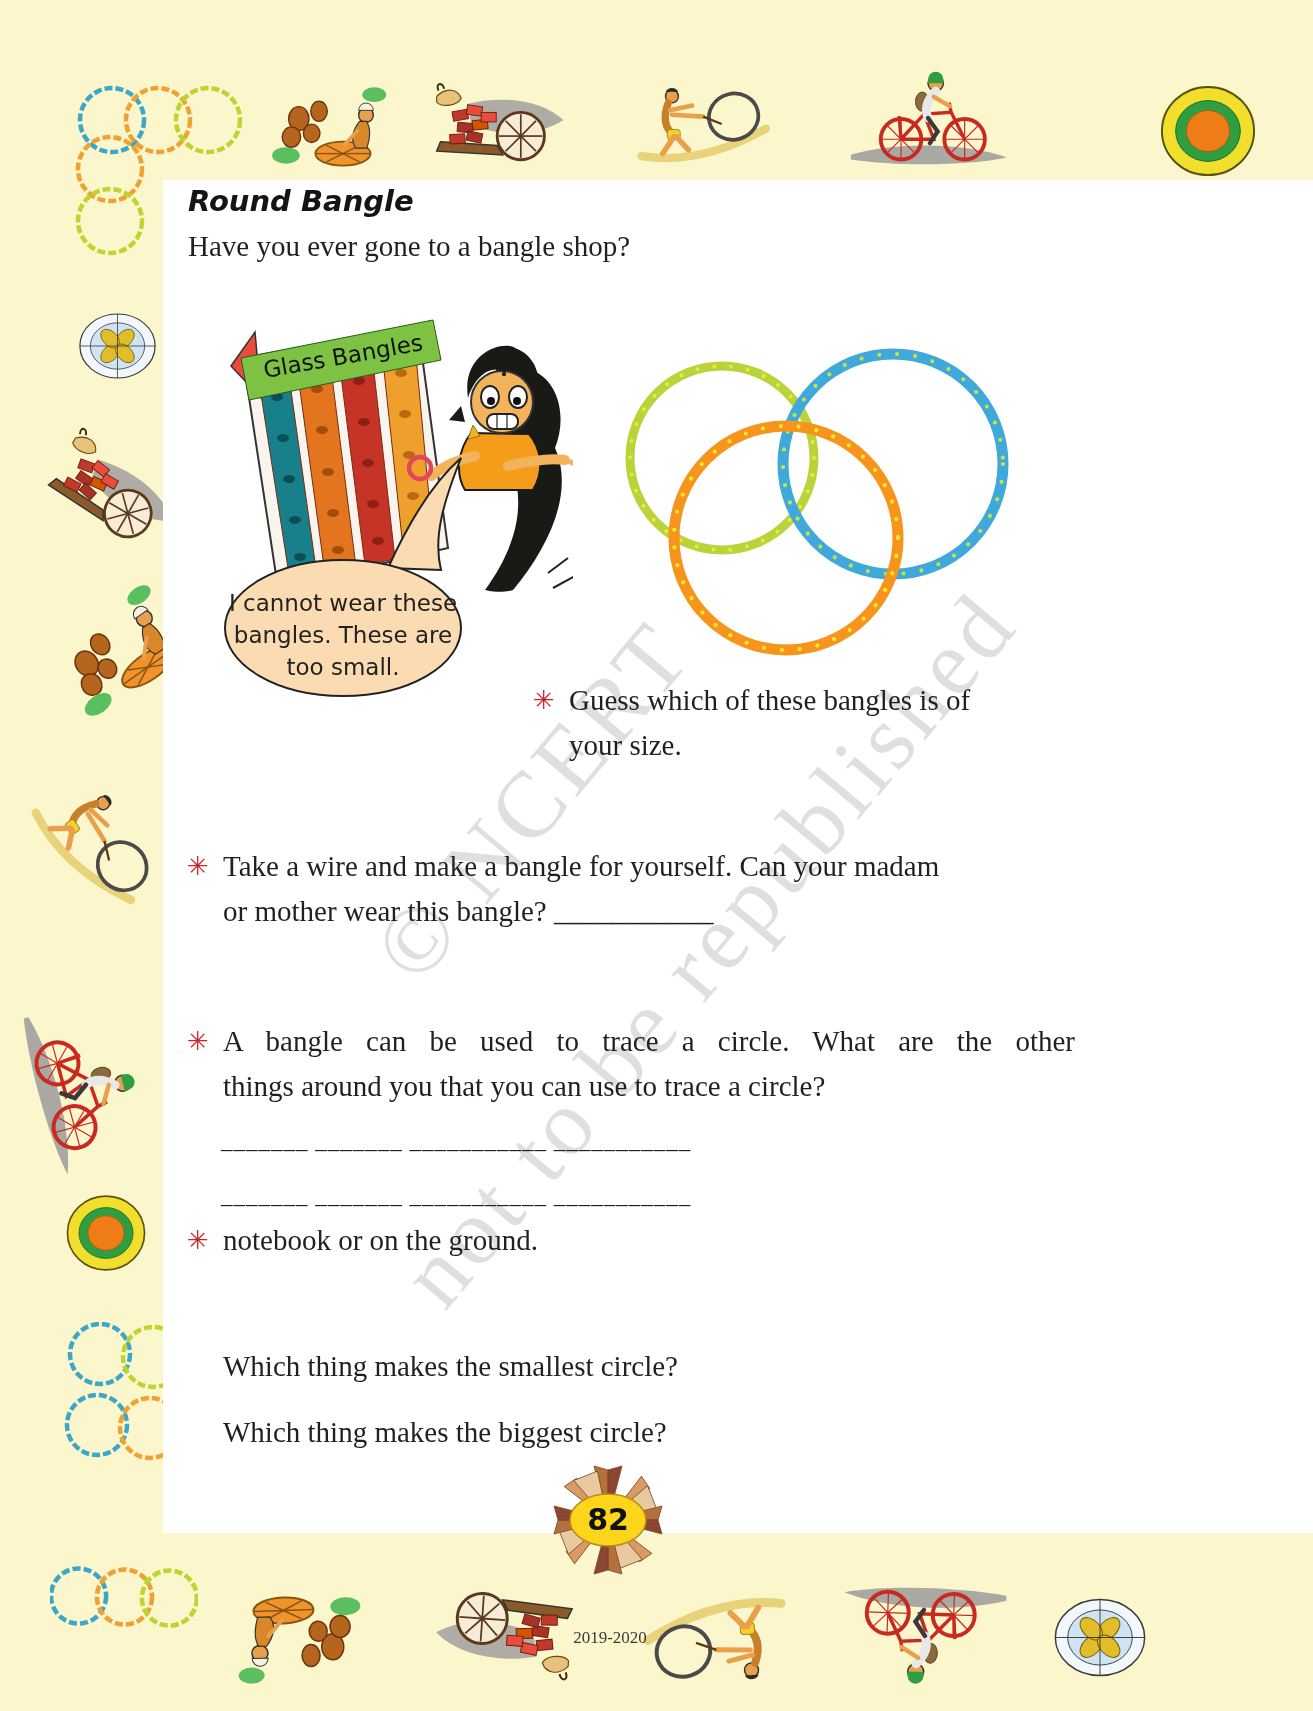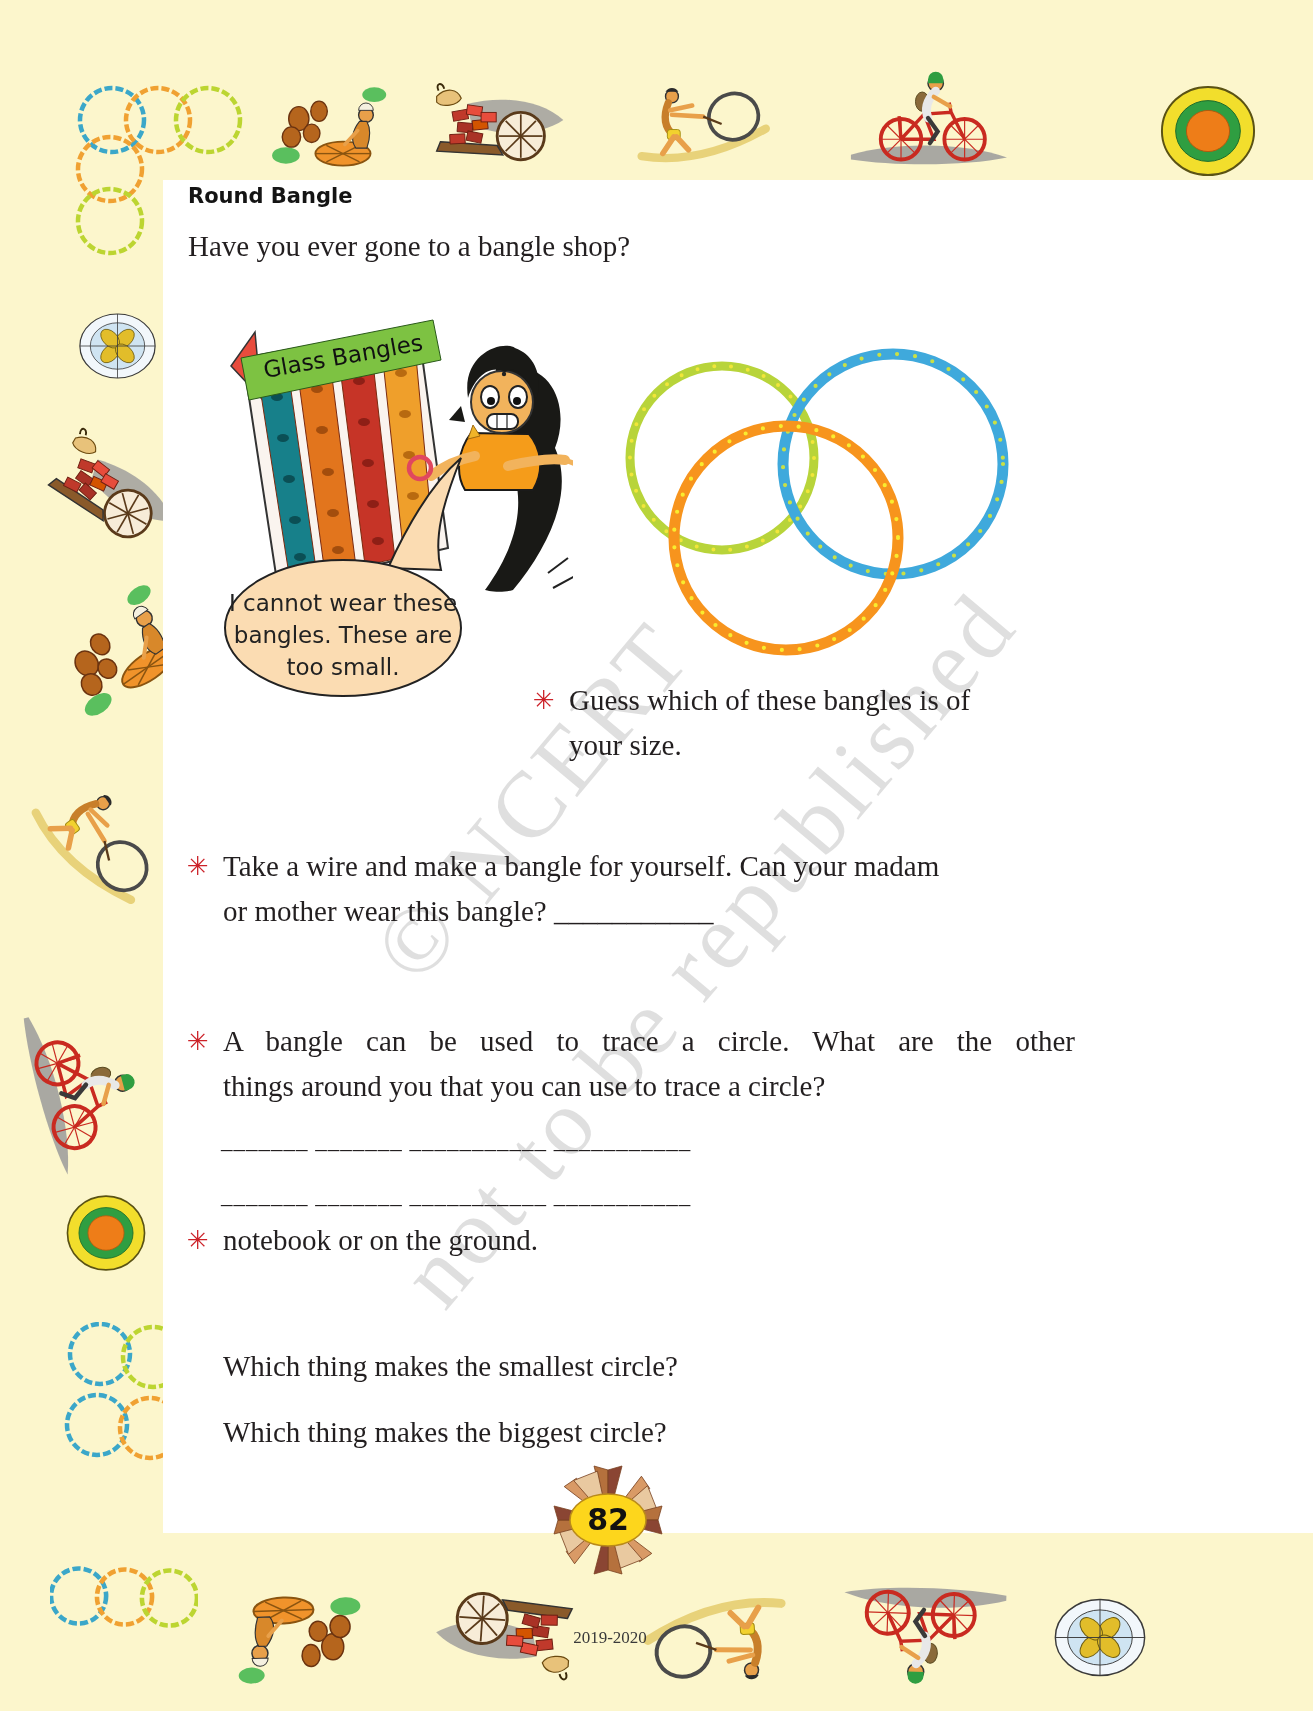--- a/index.html
+++ b/index.html
@@ -2,21 +2,21 @@
 <html><head>
 <meta charset="utf-8">
 <style>
   html,body{margin:0;padding:0;background:#e8e4d4;}
   .page{position:relative;width:1313px;height:1711px;background:#fcf6cc;overflow:hidden;
         font-family:"Liberation Serif",serif;color:#231f20;}
   .panel{position:absolute;left:163px;top:180px;width:1150px;height:1353px;background:#ffffff;}
   .deco{position:absolute;}
   .abs{position:absolute;}
   .z2{position:absolute;z-index:2;}
-  .title{font-family:"DejaVu Sans",sans-serif;font-weight:bold;font-size:21px;color:#141414;}
+  .title{font-family:"DejaVu Sans",sans-serif;font-weight:bold;font-size:29px;color:#141414;font-style:italic;}
   .body{font-size:29px;line-height:45px;color:#231f20;}
   .bullet{display:flex;}
   .mark{font-family:"DejaVu Sans",sans-serif;color:#cc2128;font-size:26px;line-height:45px;
         width:36px;flex:0 0 auto;}
   .txt{width:852px;font-family:Liberation Serif, serif;}
   .txt-narrow{width:470px;}
   .jline{text-align:justify;text-align-last:justify;}
   .blank{font-size:23px;line-height:45px;letter-spacing:1px;}
   .wm{position:absolute;left:140px;top:645px;width:960px;transform:rotate(-50deg);
       text-align:center;color:rgba(40,40,40,0.15);font-size:94px;line-height:230px;

